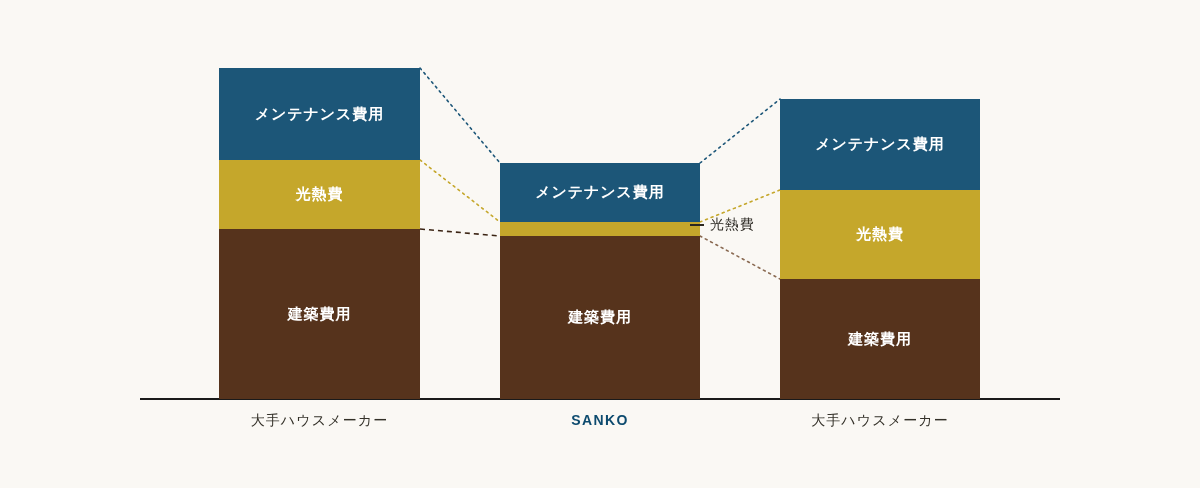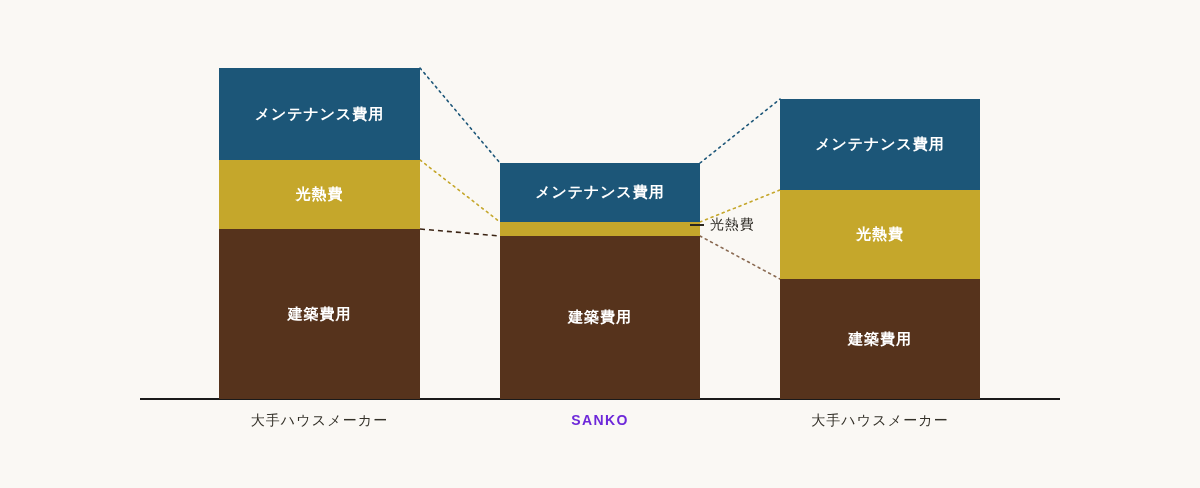--- a/index.html
+++ b/index.html
@@ -39,21 +39,21 @@
   }
   .cat-label {
     position: absolute;
     text-align: center;
     font-size: 14px;
     letter-spacing: 0.08em;
     color: #333028;
     white-space: nowrap;
   }
   .cat-label.highlight {
-    color: #6d28d9;
+    color: #0c4a6e;
     font-weight: 700;
     letter-spacing: 0.1em;
   }
   .callout {
     position: absolute;
     font-size: 14px;
     color: #2b2822;
     white-space: nowrap;
     letter-spacing: 0.06em;
     display: flex;

